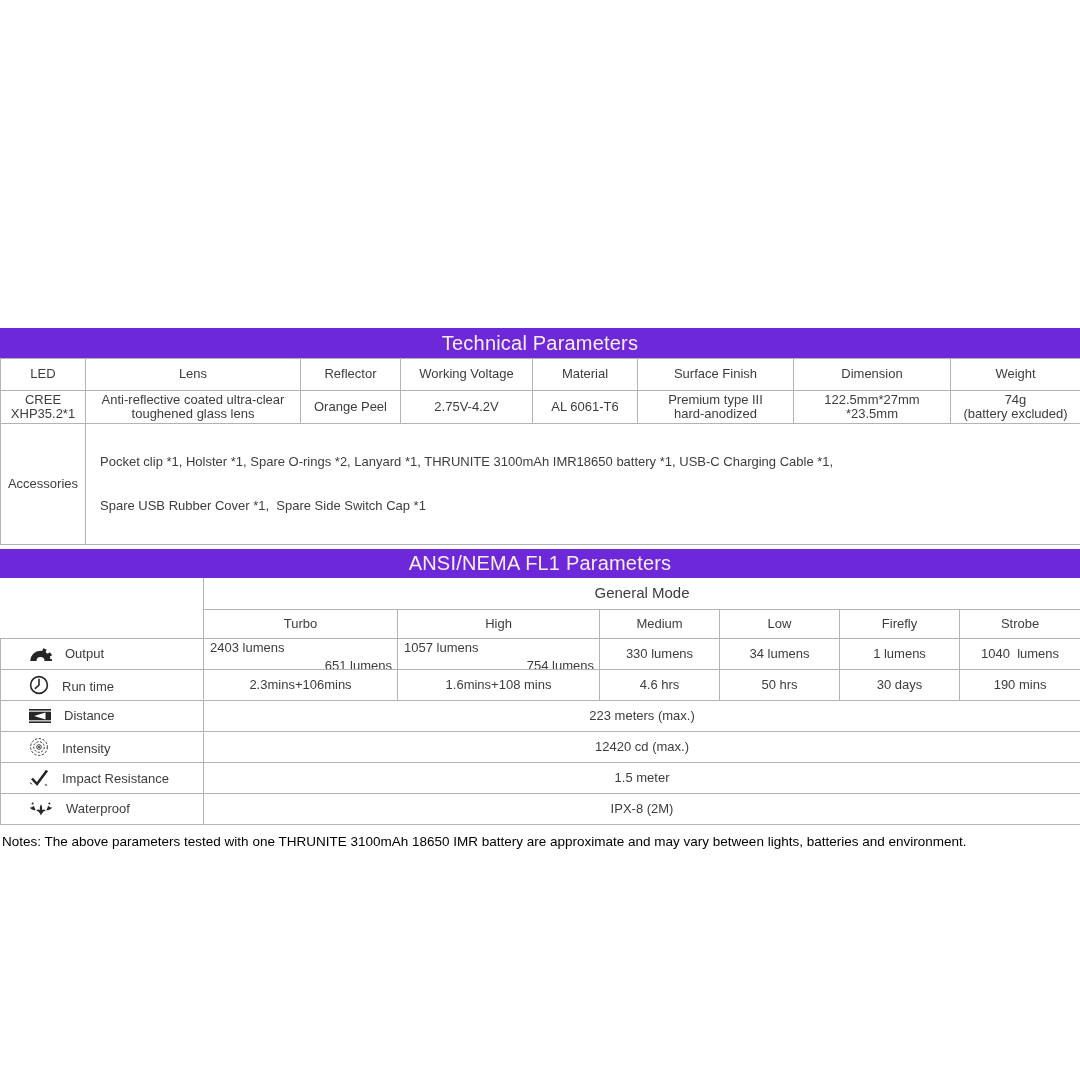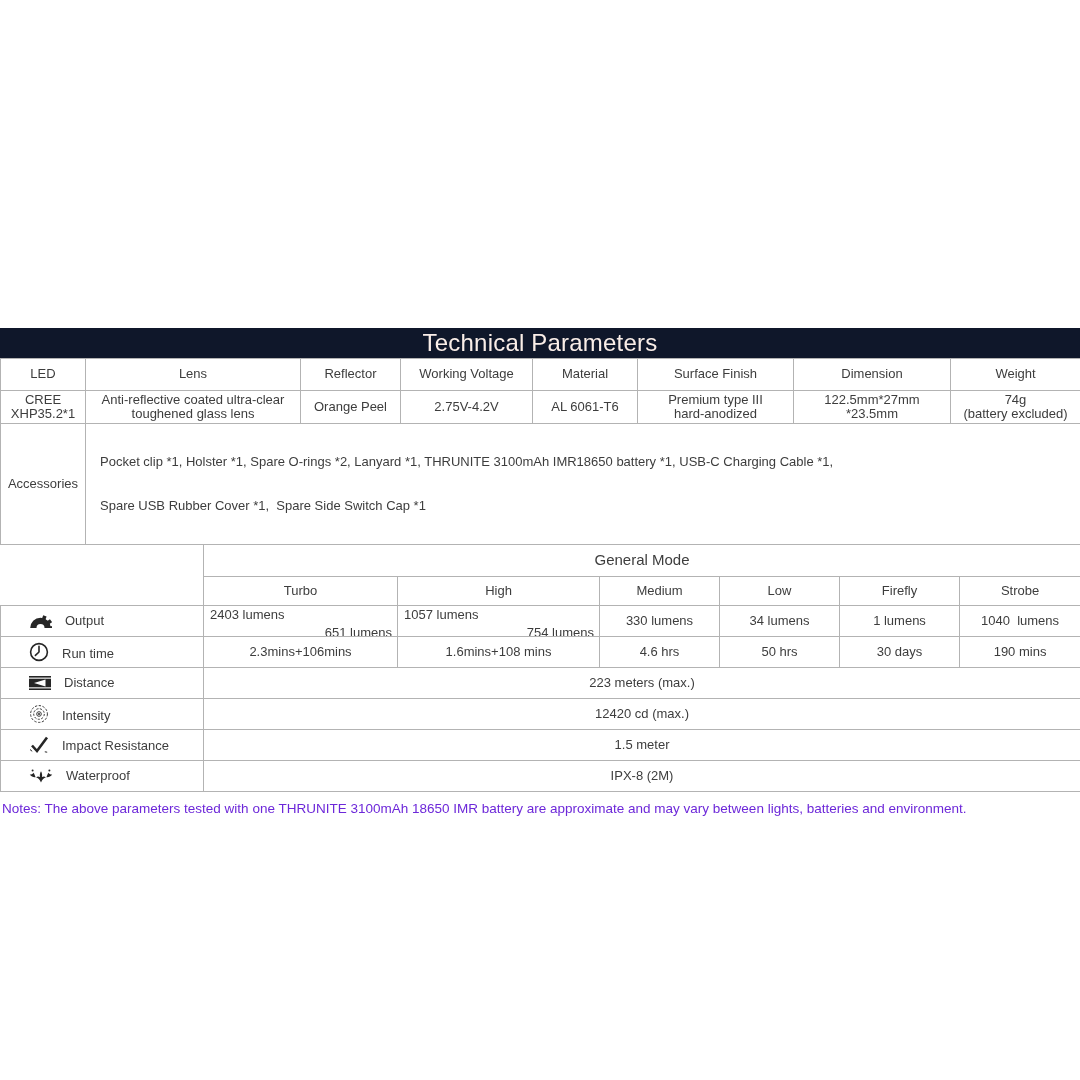--- a/index.html
+++ b/index.html
@@ -2,23 +2,23 @@
 <html><head>
 <meta charset="utf-8">
 <style>
   html,body{margin:0;padding:0;background:#ffffff;}
   #canvas{
     position:relative;width:1080px;height:1080px;background:#ffffff;overflow:hidden;
     font-family:"Liberation Sans", sans-serif;color:#3d3d3d;
   }
   .content{position:absolute;top:328px;left:0;width:1080px;}
   .band{
-    height:30px;background:#0f172a;color:#faeee8;
+    height:30px;background:#6d28d9;color:#faeee8;
     display:flex;align-items:center;justify-content:center;
-    font-size:24px;letter-spacing:.2px;
+    font-size:20px;letter-spacing:.2px;
   }
   .band2{margin-top:4px;height:29px;}
   table{border-collapse:collapse;table-layout:fixed;width:1080px;font-size:13px;color:#3d3d3d;}
   td,th{border:1px solid #b3b3b3;text-align:center;vertical-align:middle;
         font-weight:normal;padding:0;line-height:1.12;overflow:hidden;}
   
   .tech tr.hdr{height:32px;padding-left:17px;}
   .tech tr.data{height:33px;}
   .tech tr.acc{height:30px;}
   .tech td.accval{text-align:left;padding-left:14px;white-space:pre-wrap;line-height:1.18;}
@@ -29,21 +29,21 @@
   .fl1 tr.modes td{height:28px;}
   .fl1 td.lbl{text-align:left;}
   .lblwrap{display:flex;align-items:flex-end;padding-left:28px;}
   .lblwrap svg{flex:0 0 auto;margin-right:13px;}
   .stepcell{display:flex;justify-content:space-between;align-items:stretch;
             height:28px;padding:1px 5px 1px 6px;flex-direction:column;}
   .stepcell .main{align-self:flex-start;padding-top:1px;}
   .stepcell .sub{align-self:flex-end;padding-bottom:1px;}
   .stepcell svg{align-self:center;margin-top:3px;}
   td.prewrap{white-space:pre;}
-  .notes{margin-top:9px;padding-left:2px;font-size:13.5px;color:#6d28d9;}
+  .notes{margin-top:9px;padding-left:2px;font-size:13.5px;color:#000000;}
   .twoline div{line-height:14px;}
 </style>
 </head>
 <body>
 
 <div id="canvas">
   <div class="content">
 
     <div class="band">
       <span>Technical Parameters</span>
@@ -99,20 +99,23 @@
       <tr class="acc">
         <td>Accessories</td>
         <td class="accval twoline" colspan="7">
           <div>Pocket clip *1, Holster *1, Spare O-rings *2, Lanyard *1, THRUNITE 3100mAh IMR18650 battery *1, USB-C Charging Cable *1,</div>
           <div>Spare USB Rubber Cover *1,  Spare Side Switch Cap *1</div>
         </td>
       </tr>
     </tbody>
       </table>
 
+    <div class="band band2">
+      <span>ANSI/NEMA FL1 Parameters</span>
+    </div>
 
     <table class="fl1">
       <colgroup>
         <col style="width:203px">
           <col style="width:194px">
           <col style="width:202px">
           <col style="width:120px">
         <col style="width:120px">
           <col style="width:120px">
           <col style="width:121px">

